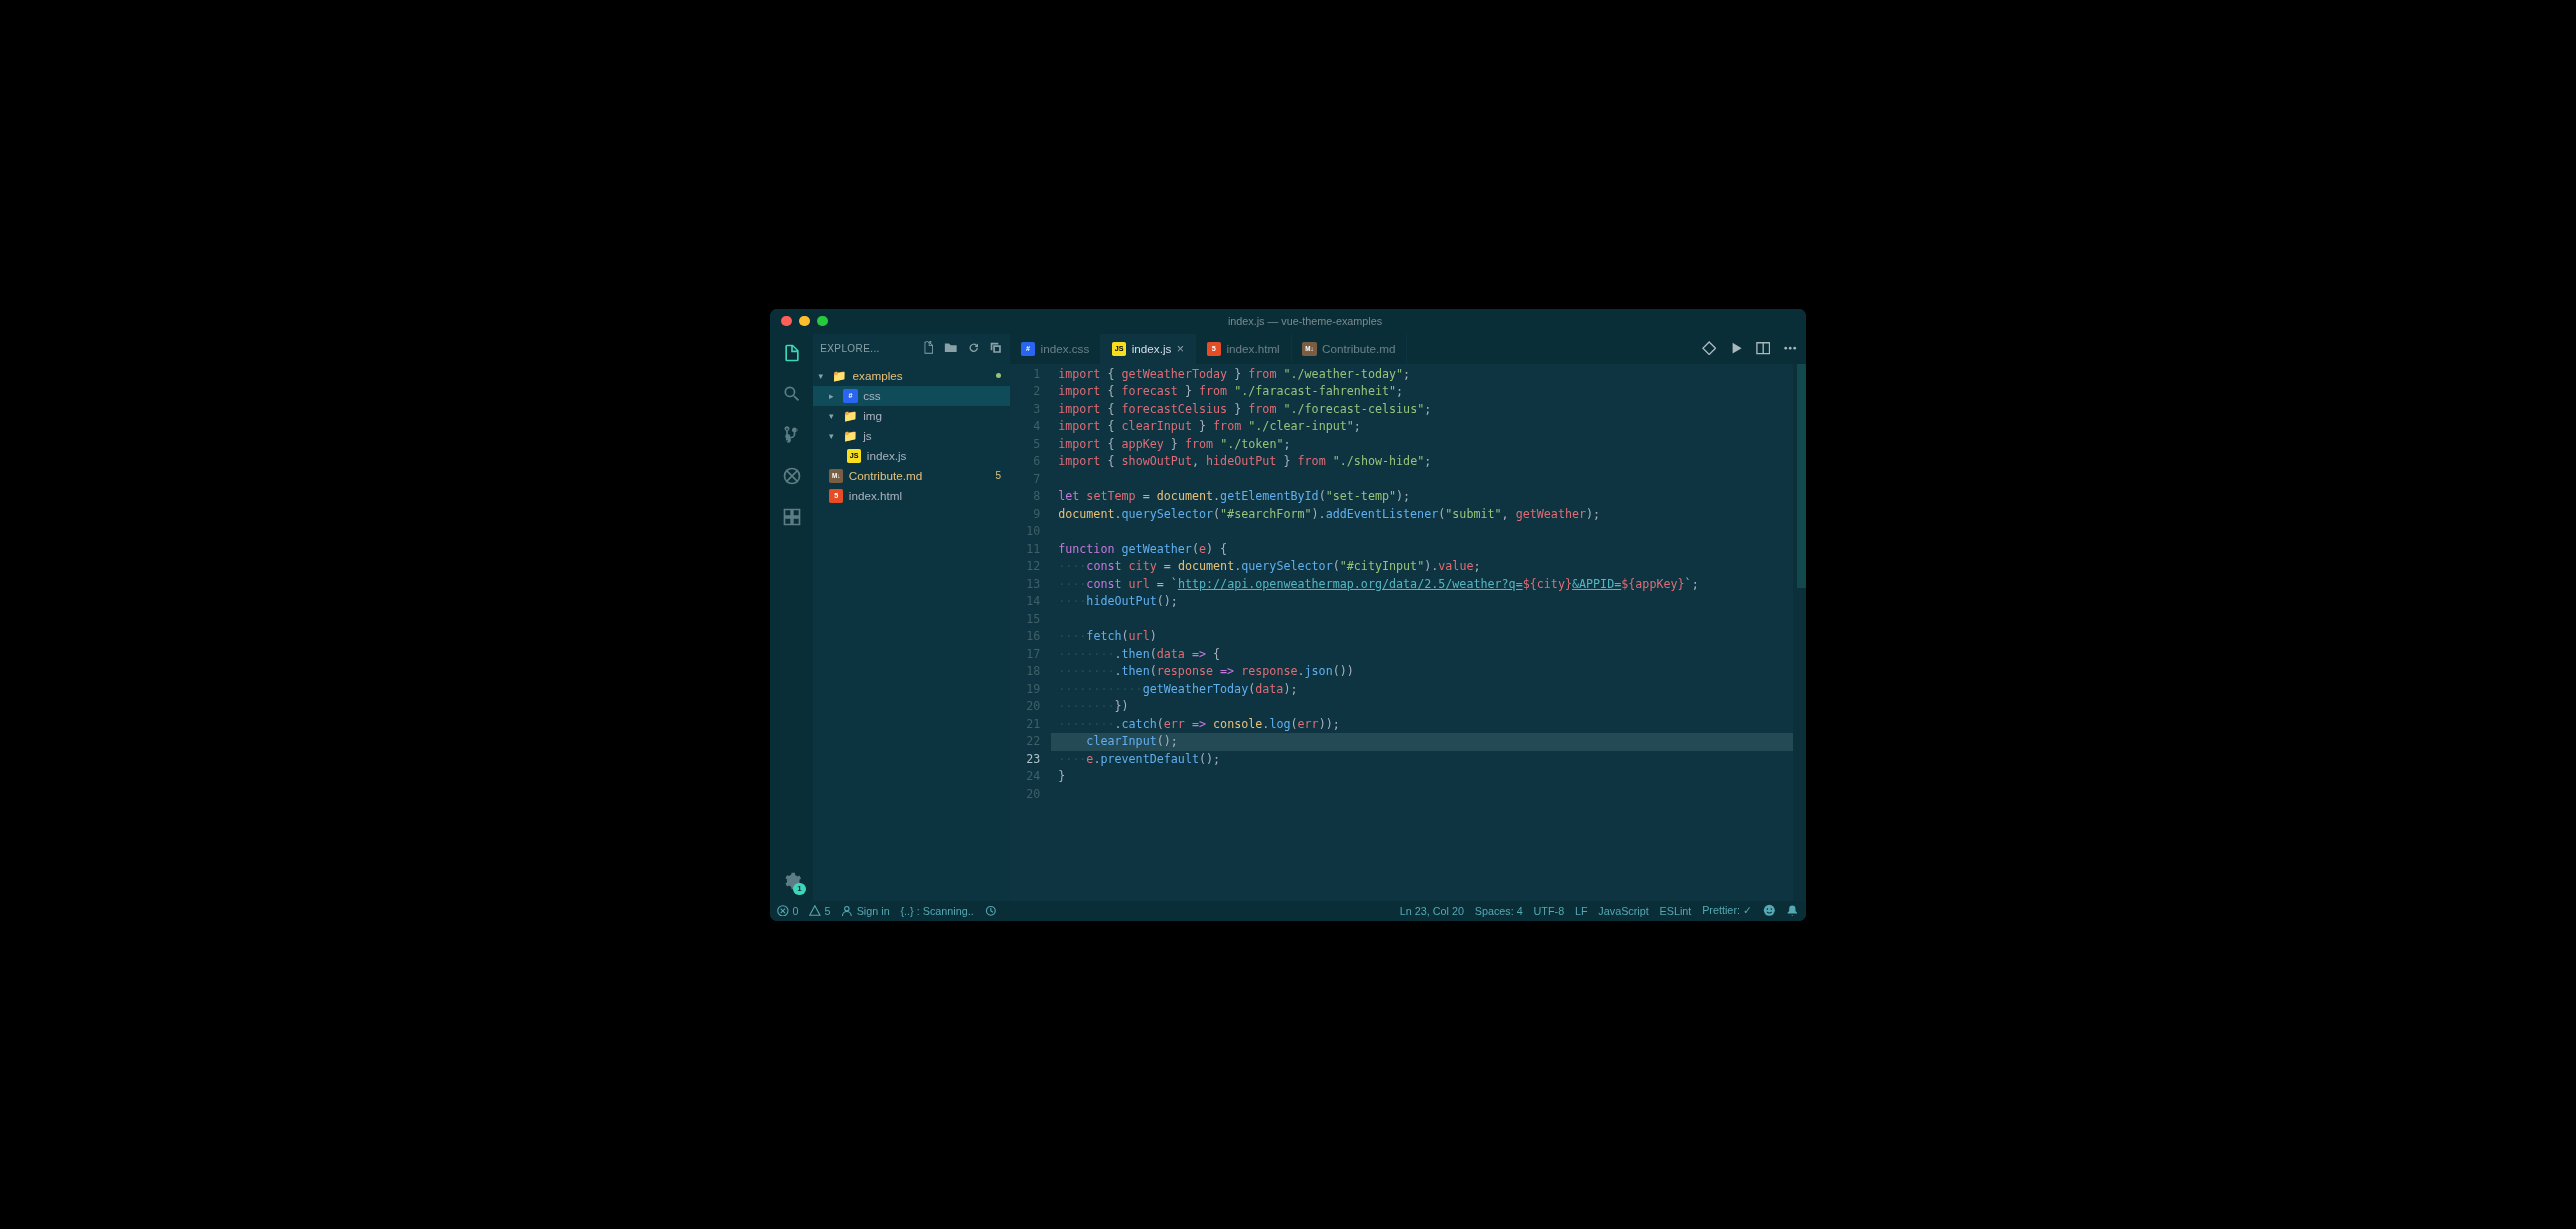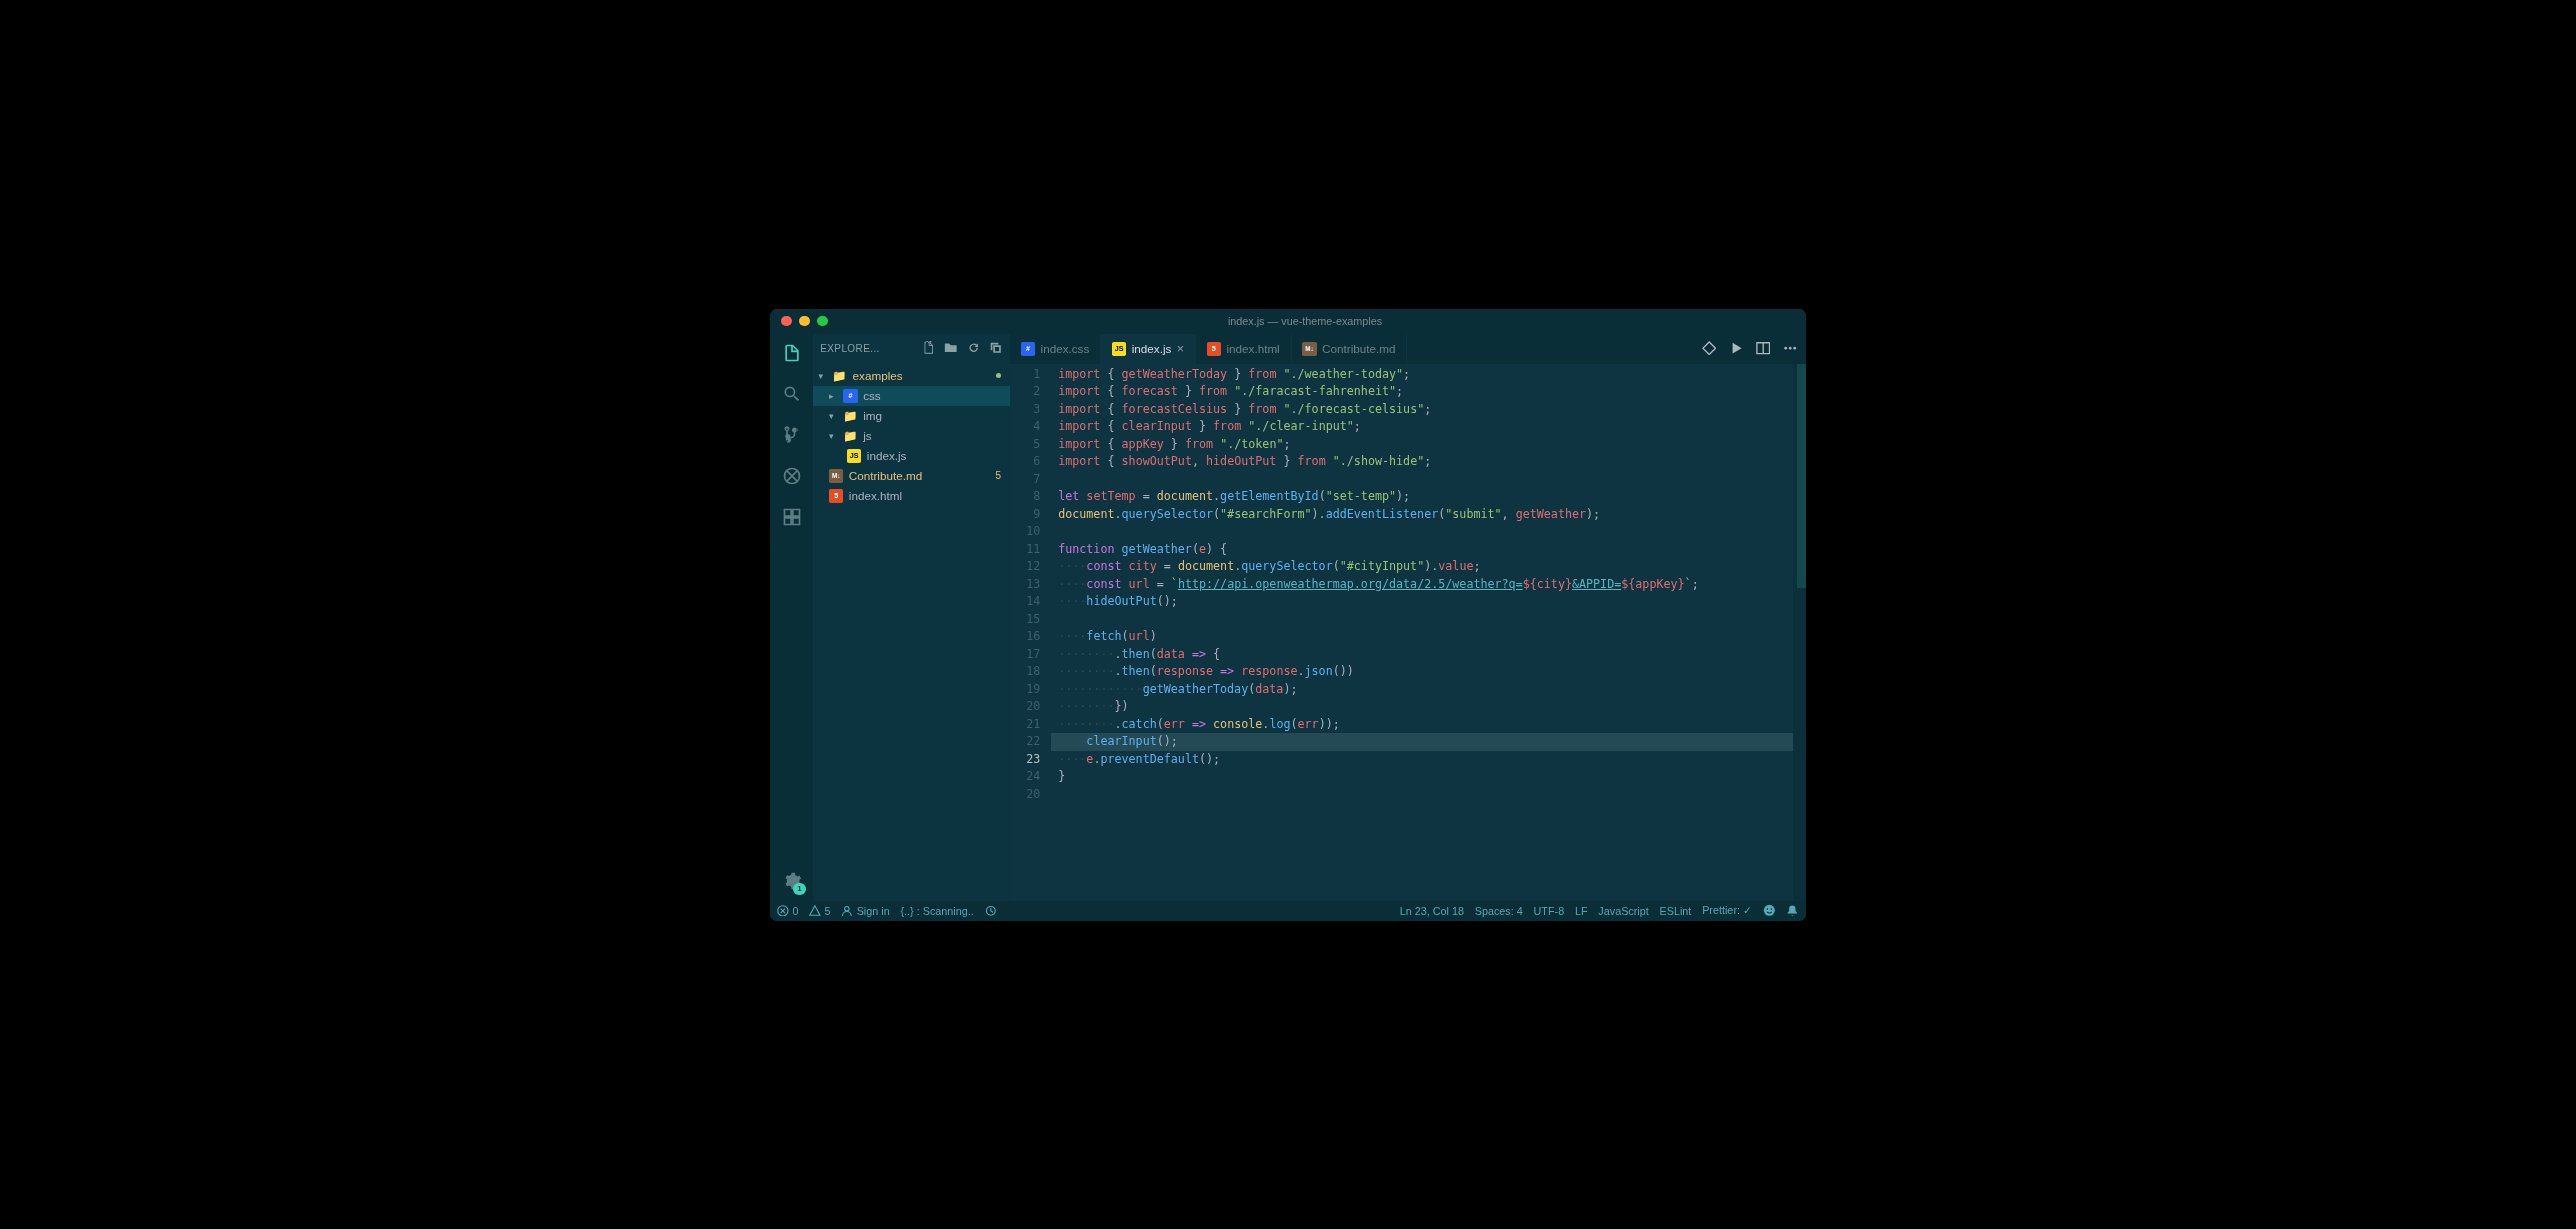--- a/index.html
+++ b/index.html
@@ -393,21 +393,21 @@
       </span>
       <span class="status-item">{..} : Scanning..</span>
       <span class="status-item">
         <svg width="11.7" height="11.7" viewBox="0 0 16 16">
             <circle cx="8" cy="8" r="6" fill="none" stroke="currentColor" stroke-width="1.5"></circle>
             <path d="M8 4v4l3 2" stroke="currentColor" stroke-width="1.5" fill="none"></path>
           </svg>
       </span>
     </div>
     <div class="right">
-      <span class="status-item">Ln 23, Col 18</span>
+      <span class="status-item">Ln 23, Col 20</span>
       <span class="status-item">Spaces: 4</span>
       <span class="status-item">UTF-8</span>
       <span class="status-item">LF</span>
       <span class="status-item">JavaScript</span>
       <span class="status-item">ESLint</span>
       <span class="status-item">Prettier: ✓</span>
       <span class="status-item">
         <svg width="12.6" height="12.6" viewBox="0 0 16 16">
             <circle cx="8" cy="8" r="7"></circle>
             <circle cx="5.5" cy="6.5" r="1" fill="#0a2e38"></circle>

